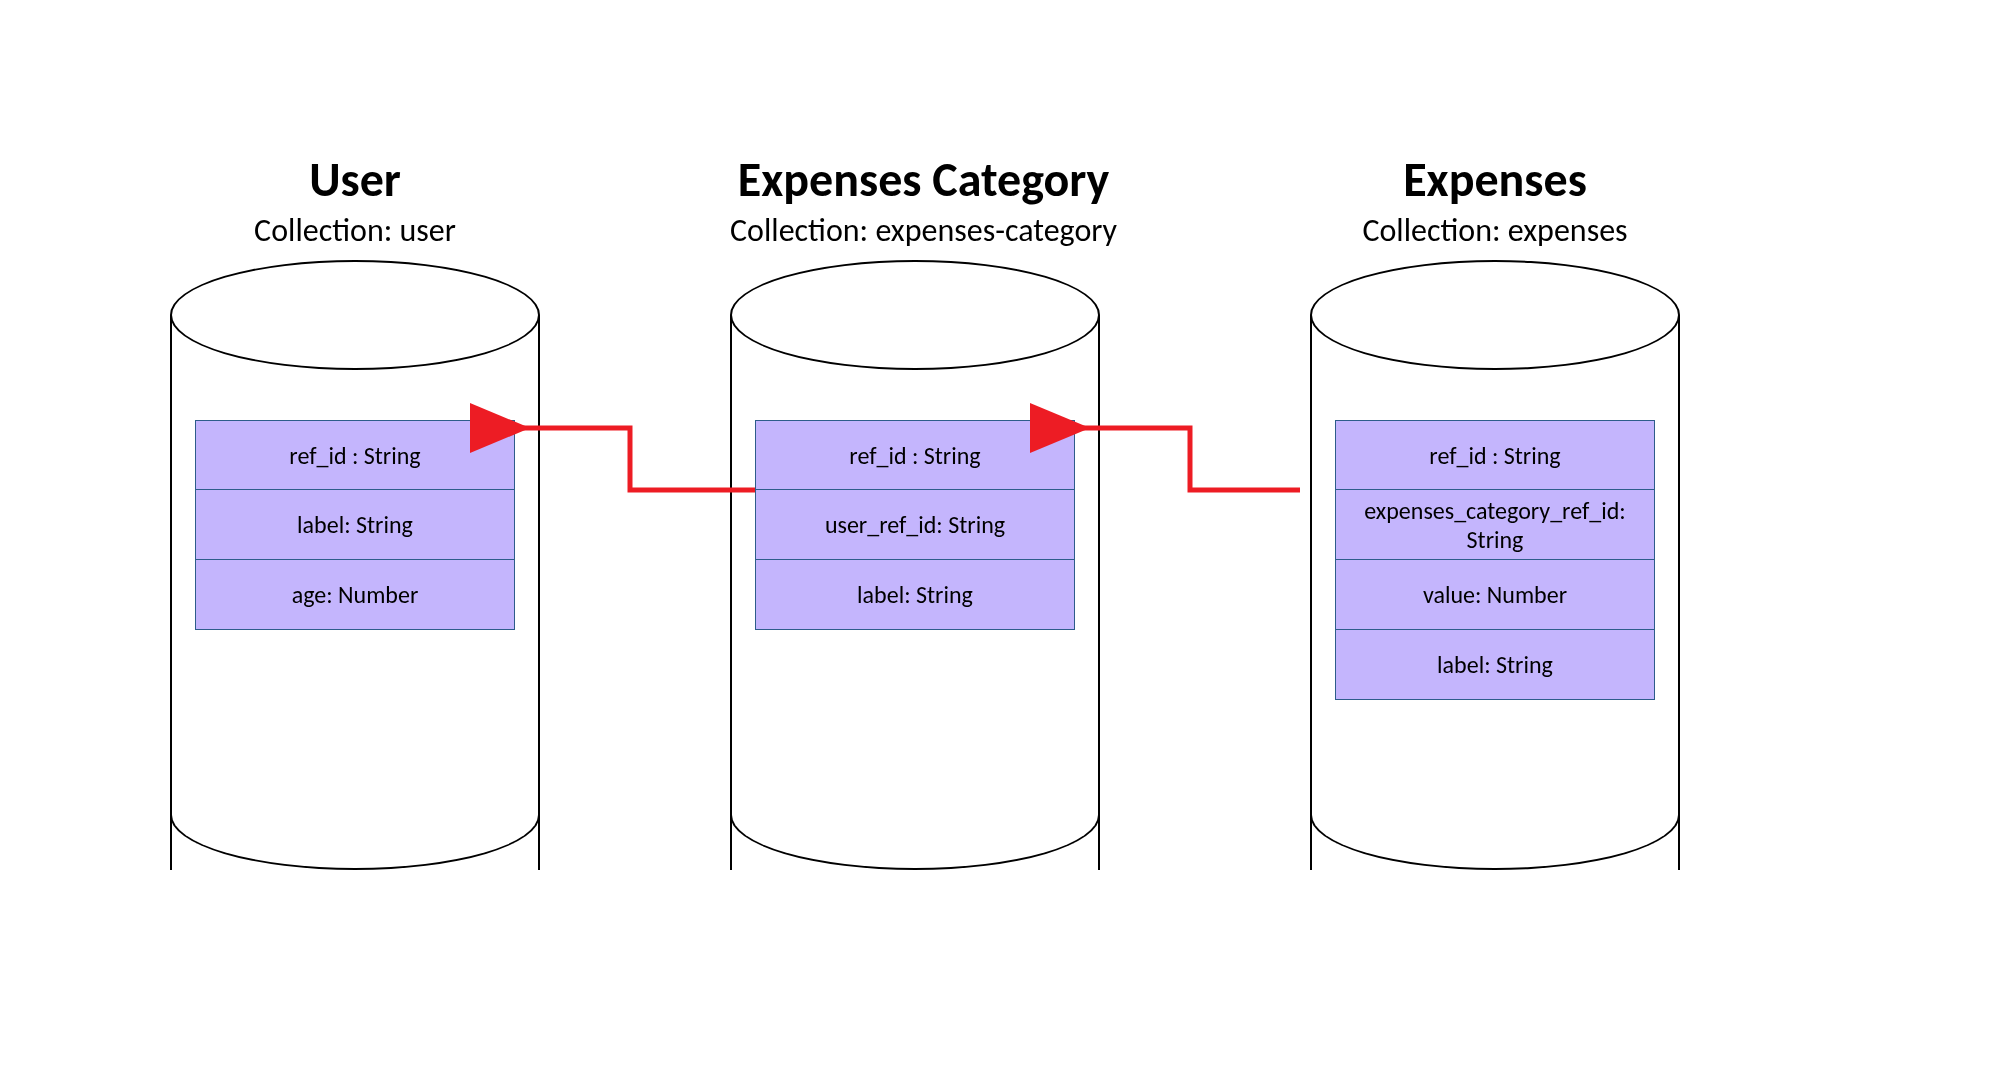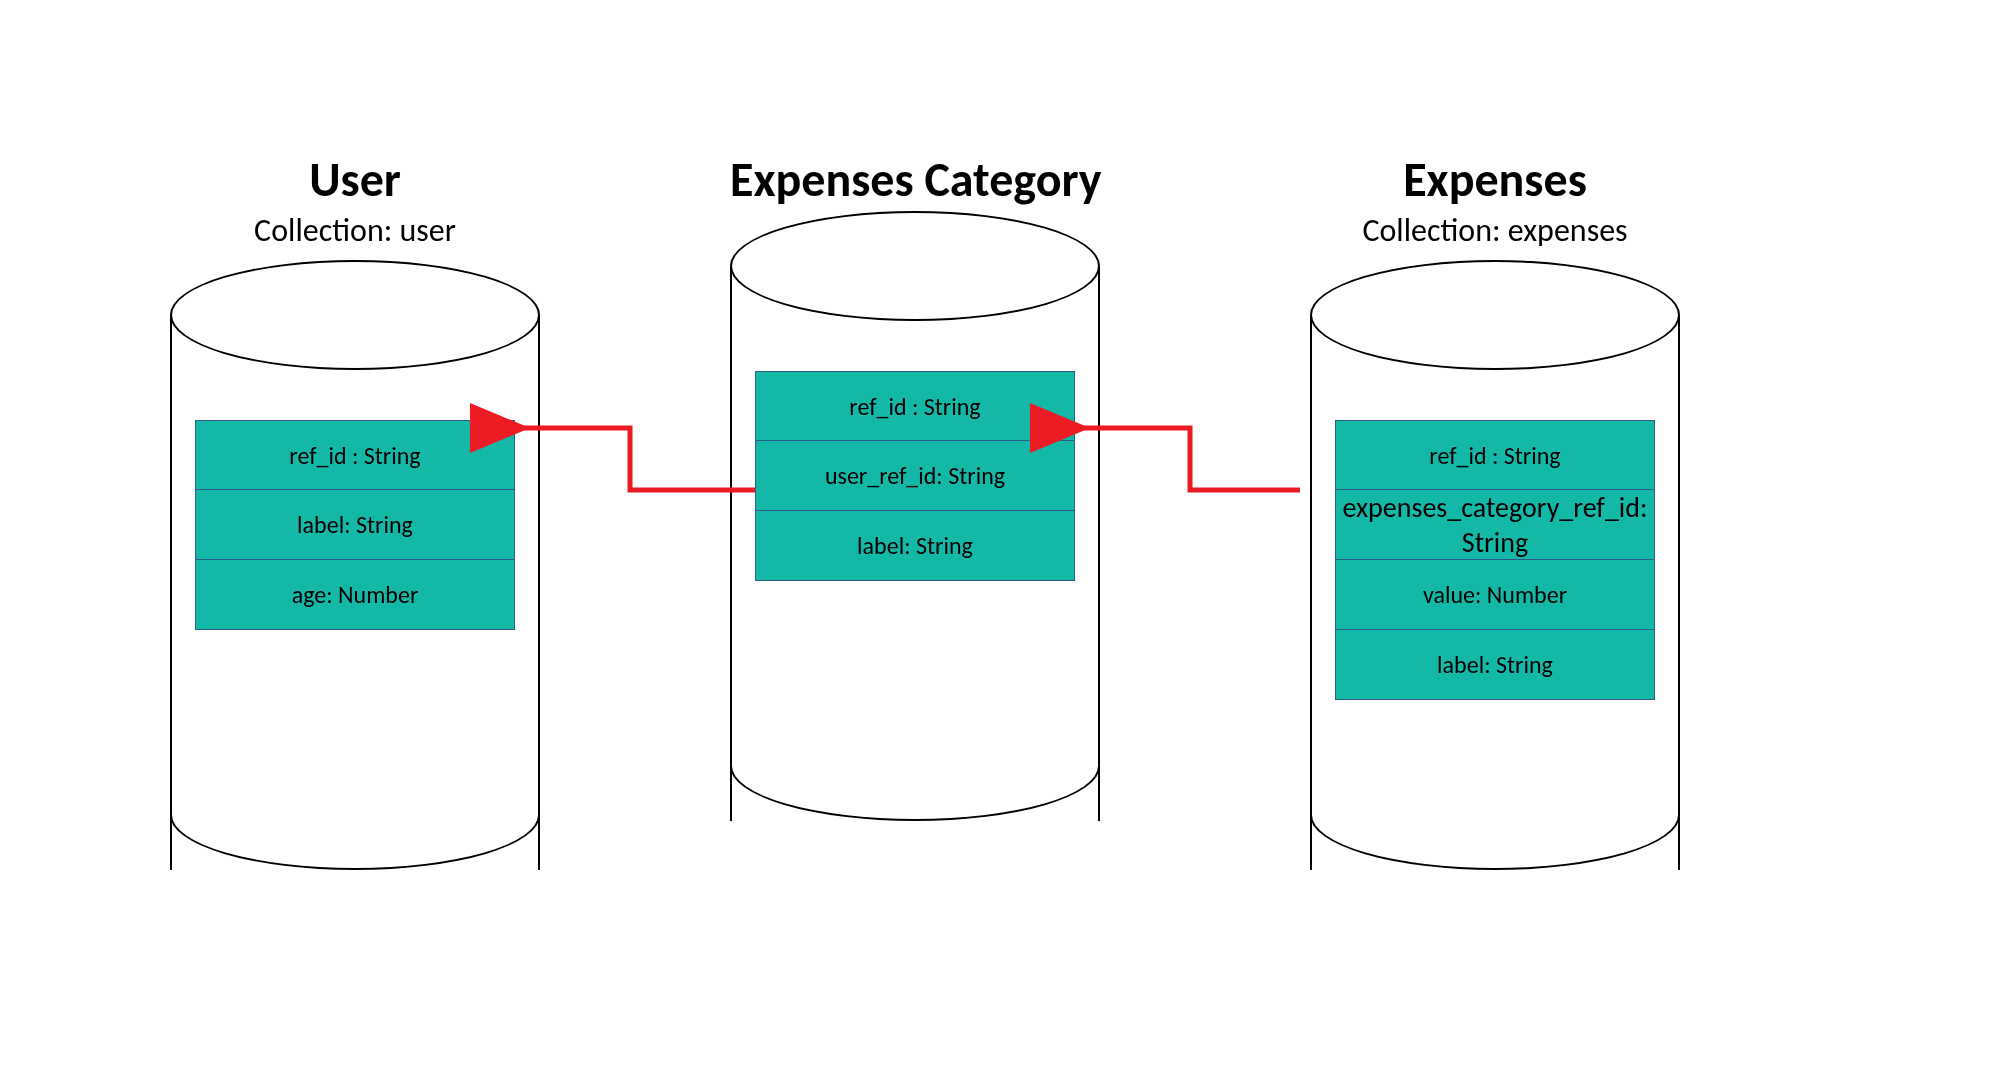--- a/index.html
+++ b/index.html
@@ -82,24 +82,24 @@
       z-index: 3;
     }
     .field {
       border: 1.5px solid #2e5c8a;
       height: 70px;
       display: flex;
       align-items: center;
       justify-content: center;
       font-size: 24px;
       color: #000;
-      background: #14b8a6;
+      background: #c4b5fd;
     }
     .field.small-text {
-      font-size: 28px;
+      font-size: 24px;
     }
     .field + .field {
       border-top: none;
     }
     .arrow-svg {
       position: absolute;
       z-index: 5;
       overflow: visible;
     }
   </style>
@@ -118,20 +118,21 @@
       <div class="fields">
         <div class="field">ref_id : String</div>
         <div class="field">label: String</div>
         <div class="field">age: Number</div>
       </div>
     </div>
   </div>
 
   <div class="collection" style="left:730px; top:150px;">
     <div class="collection-title">Expenses Category</div>
+    <div class="collection-subtitle">Collection: expenses-category</div>
     <div class="cylinder">
       <div class="cylinder-body"></div>
       <div class="cylinder-bottom"></div>
       <div class="cylinder-top"></div>
       <div class="fields">
         <div class="field">ref_id : String</div>
         <div class="field">user_ref_id: String</div>
         <div class="field">label: String</div>
       </div>
     </div>

